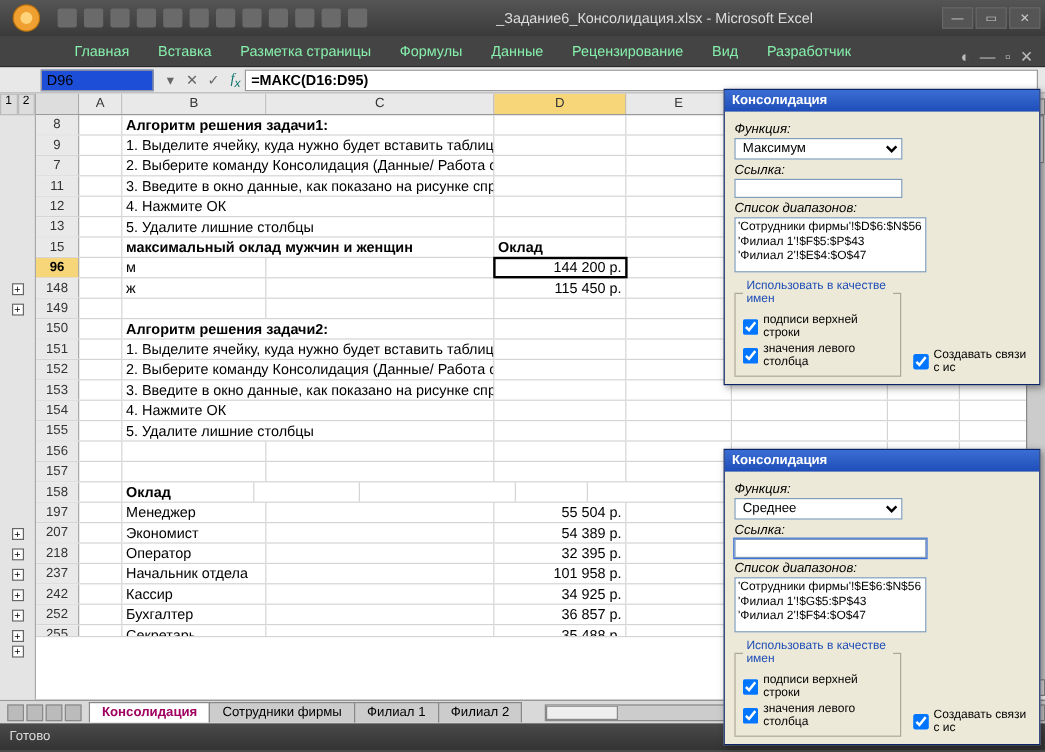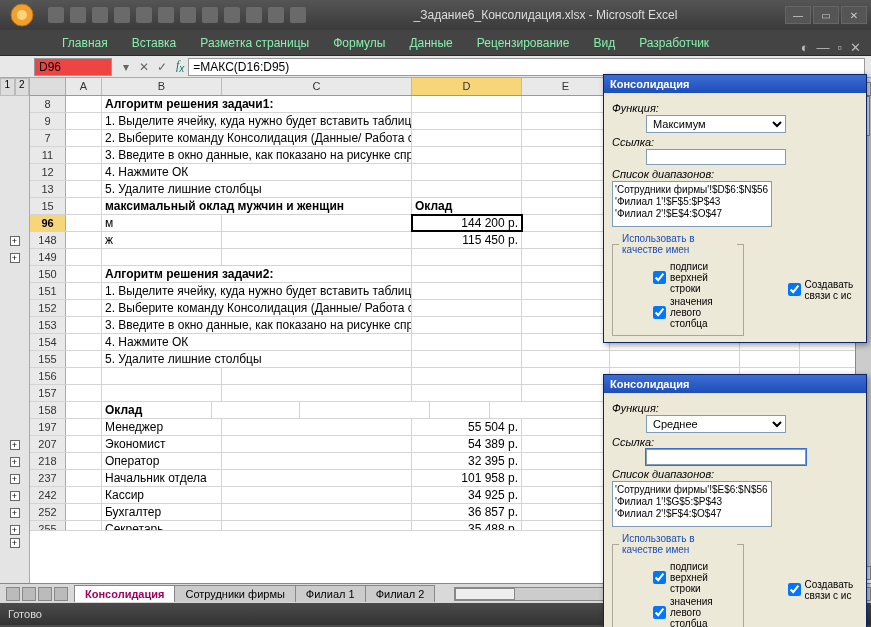--- a/index.html
+++ b/index.html
@@ -16,25 +16,25 @@
 .win-controls div { width:26px; height:18px; background:#555; border:1px solid #666; display:flex; align-items:center; justify-content:center; color:#ccc; font-size:10px; }
 
 
 .ribbon { height: 26px; background:#444; display:flex; align-items:flex-end; padding-left:50px; border-bottom:1px solid #2a2a2a; }
 .ribbon .tab { color:#86efac; font-size:12px; padding:5px 12px; cursor:pointer; }
 .ribbon .spacer { flex:1; }
 .ribbon .help { display:flex; gap:8px; padding-right:10px; color:#bbb; font-size:13px; }
 
 
 .formula-row { height:22px; background:#e8e8e8; display:flex; align-items:center; border-bottom:1px solid #aaa; font-size:12px; }
-.namebox { width:78px; height:18px; margin-left:34px; background:#ef4444; border:1px solid #999; padding:1px 4px; }
+.namebox { width:94px; height:18px; margin-left:34px; background:#1d4ed8; border:1px solid #999; padding:1px 4px; }
 .fx-ctrls { display:flex; gap:2px; margin:0 6px; }
 .fx-ctrls span { width:16px; text-align:center; color:#666; }
 .fx-label { font-style:italic; font-family:"Times New Roman"; margin-right:4px; color:#0f766e; }
-.formula-input { flex:1; height:18px; background:#fff; border:1px solid #999; padding:1px 4px; margin-right:6px; }
+.formula-input { flex:1; height:18px; background:#fff; border:1px solid #999; padding:1px 4px; margin-right:6px;font-weight:bold; }
 
 
 .grid-wrap { position:relative; height: 505px; background:#fff; display:flex; }
 .outline-cols { width:30px; background:#e4e4e4; border-right:1px solid #aaa; }
 .outline-cols .oh { height:18px; display:flex; }
 .outline-cols .oh div { flex:1; text-align:center; font-size:10px; border:1px solid #bbb; background:#ddd; }
 .outline-cols .ob { height:17px; display:flex; align-items:center; justify-content:center; }
 .outline-cols .plus { width:10px; height:10px; border:1px solid #666; font-size:9px; line-height:8px; text-align:center; background:#fff; cursor:pointer; }
 
 .grid { flex:1; overflow:hidden; position:relative; }
@@ -68,29 +68,29 @@
 .statusbar { height:22px; background:linear-gradient(#4a4a4a,#333); color:#ddd; display:flex; align-items:center; font-size:11px; padding:0 8px; }
 .statusbar .zoom { margin-left:auto; display:flex; align-items:center; gap:6px; }
 .statusbar .zslider { width:100px; height:4px; background:#666; position:relative; }
 .statusbar .zslider .zt { position:absolute; left:48px; top:-3px; width:6px; height:10px; background:#ccc; }
 
 
 .dialog { position:absolute; background:#ece9d8; border:1px solid #0a246a; font-size:11px; box-shadow:2px 2px 6px rgba(0,0,0,.4); }
 .dialog .dtitle { background:linear-gradient(#3b6ed5,#1e4db7); color:#fff; padding:3px 6px; font-weight:bold; font-size:11px; }
 .dialog .dbody { padding:6px 8px; }
 .dialog label { display:block; margin:3px 0 1px; color:#000;font-style:italic; }
-.dialog select, .dialog input { width:140px; font-size:11px; border:1px solid #7f9db9; background:#fff; padding:1px 2px;margin-left:34px; }
+.dialog select, .dialog input { width:140px; font-size:11px; border:1px solid #7f9db9; background:#fff; padding:1px 2px; }
 .dialog .listbox { width:160px; height:46px; border:1px solid #7f9db9; background:#fff; padding:2px; font-size:10px; overflow:hidden; line-height:12px; }
 .dialog fieldset { border:1px solid #aca899; margin-top:6px; padding:4px 6px; }
 .dialog legend { color:#1e4db7; font-size:10px; padding:0 3px; }
 .dialog .chk { display:flex; align-items:center; gap:4px; font-size:10px; margin:2px 0; }
 .dialog .chk input { width:auto; }
 .dialog.d1 { right:4px; top:74px; width:264px; }
 .dialog.d2 { right:4px; top:374px; width:264px; }
-.dialog .rowflex { display:flex; align-items:center; gap:10px; }
+.dialog .rowflex { display:flex; align-items:flex-end; gap:10px; }
 
 .vscroll { position:absolute; right:0; top:82px; width:16px; height:498px; background:#ccc; border-left:1px solid #888; }
 .vscroll .vthumb { position:absolute; top:14px; left:1px; width:13px; height:40px; background:#eee; border:1px solid #888; }
 .vscroll .vbtn { position:absolute; left:0; width:15px; height:14px; background:#ddd; border:1px solid #888; text-align:center; font-size:9px; line-height:12px; }
 </style>
 </head>
 <body>
 
 <div class="titlebar">
   <div class="office-btn">

